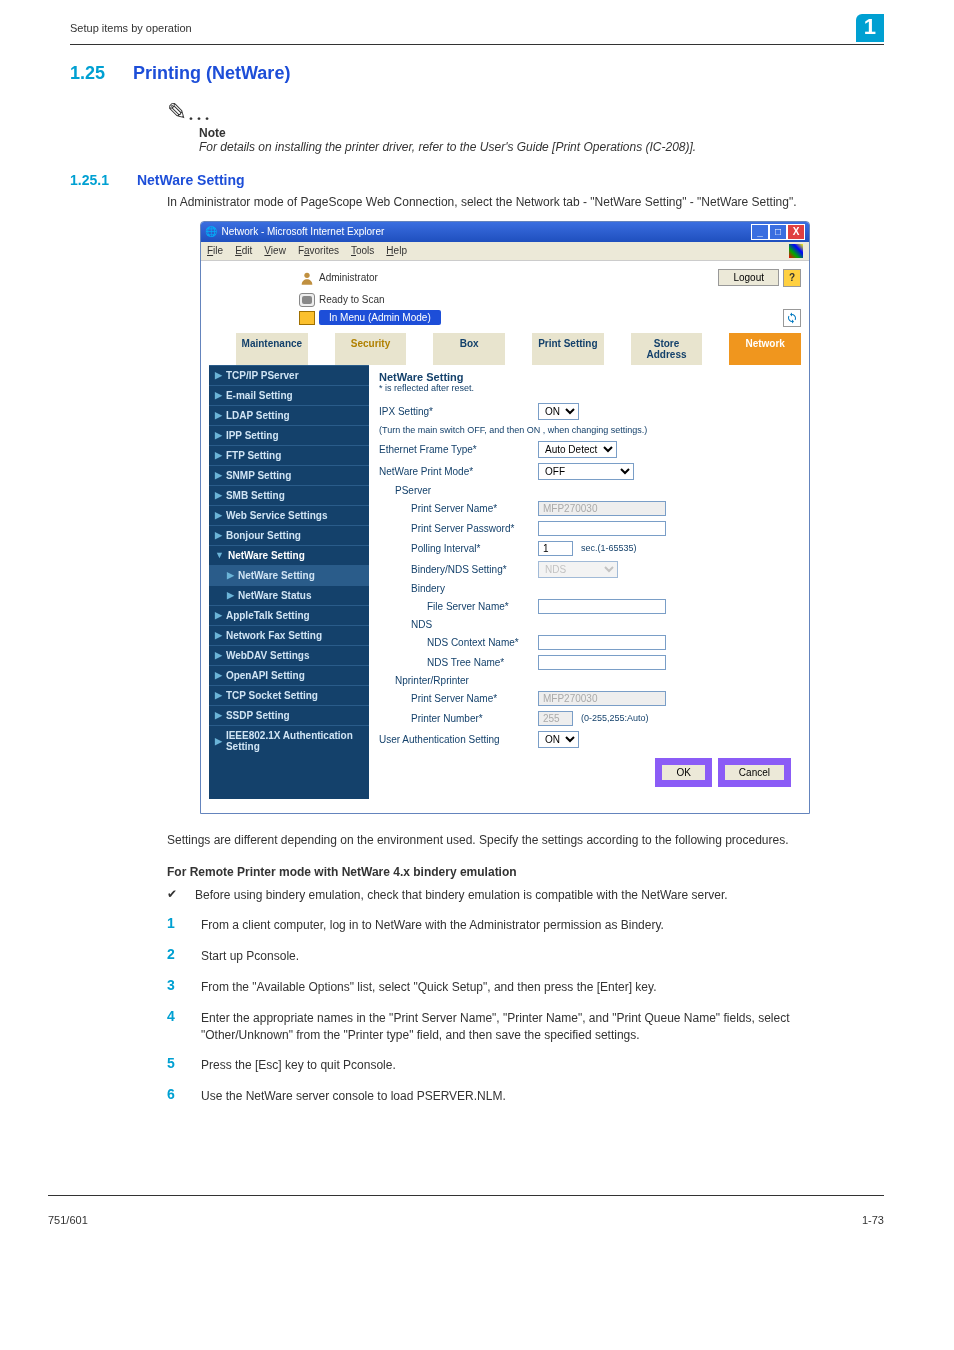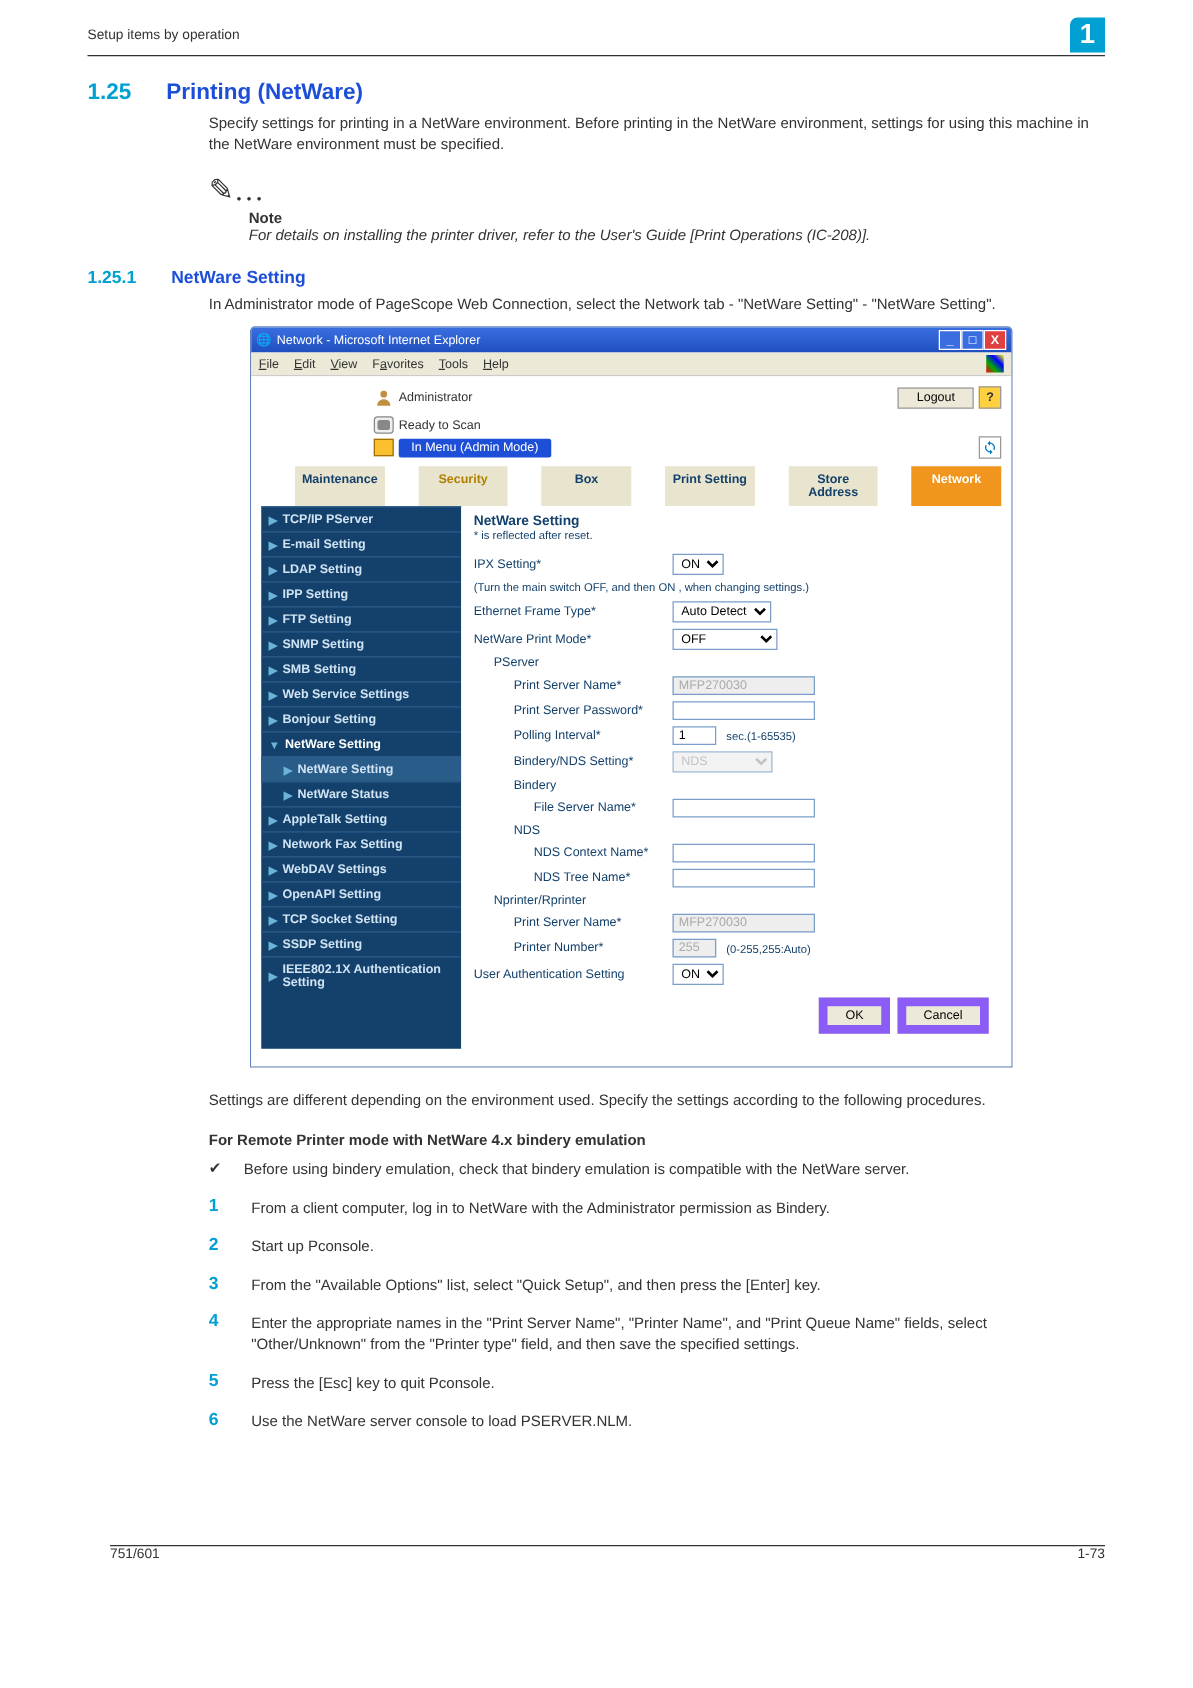--- a/index.html
+++ b/index.html
@@ -143,21 +143,21 @@
     
     .mainpane{flex:1;background:#fff;padding:6px 10px 12px;font-size:10px;}
     .mp-title{font-weight:bold;color:#14416b;font-size:11px;}
     .mp-note{font-size:9px;color:#14416b;margin-bottom:10px;}
     .row{display:flex;align-items:center;margin-bottom:5px;gap:4px;}
     .lbl{width:155px;color:#14416b;font-size:10px;}
     .lbl.ind1{padding-left:16px;}
     .lbl.ind2{padding-left:32px;}
     .lbl.grp{color:#14416b;font-weight:normal;}
     .sel{border:1px solid #7a9ec7;background:#fff;padding:1px 2px;font-size:10px;}
-    .inp{border:1px solid #7a9ec7;background:#fff;padding:1px 4px;font-size:10px;width:114px;}
+    .inp{border:1px solid #7a9ec7;background:#fff;padding:1px 4px;font-size:10px;width:128px;}
     .inp.dis{background:#eee;color:#aaa;}
     .inp.small{width:35px;}
     .cap{color:#14416b;font-size:9px;margin-left:4px;}
     .hint{color:#14416b;font-size:9px;margin-bottom:6px;}
     
     .btn-row{display:flex;justify-content:flex-end;gap:6px;margin-top:10px;}
     .btn{border:7px solid #8b5cf6;background:#ece9d8;padding:2px 14px;font-size:10px;}
     
     
     .bullet-row { display:flex; gap:18px; margin:8px 0 0 97px;}
@@ -169,41 +169,40 @@
     .num-row .ntxt{font-size:12px;flex:1;line-height:1.4;padding-top:2px;}
     
     .bold-sub{font-weight:bold;font-size:12px;margin:16px 0 0 97px;}
 
     
     .footer {
       margin-top: 90px;
       border-top: 1px solid #333;
       display: flex;
       justify-content: space-between;
-      padding-top: 0;
+      padding-top: 18px;
       font-size: 11px;
-      margin-left:88px;
+      margin-left:48px;
       margin-right:70px;
     }
   </style>
 </head>
 <body>
 
 <div class="header-row">
   <span class="breadcrumb">Setup items by operation</span>
   <span class="page-badge">1</span>
 </div>
 
 <div class="content">
 
   <div class="section-title">
     <span class="num">1.25</span>
     <span class="txt">Printing (NetWare)</span>
   </div>
-  <p class="paratext">Specify settings for printing in a NetWare environment. Before printing in the NetWare environment, settings for using this machine in the NetWare environment must be specified.</p>
 
   <div class="note-block">
     <div class="note-dots">✎…</div>
     <div class="note-lbl">Note</div>
     <div class="note-txt">For details on installing the printer driver, refer to the User's Guide [Print Operations (IC-208)].</div>
   </div>
 
   <div class="section-title sub">
     <span class="num">1.25.1</span>
     <span class="txt">NetWare Setting</span>
@@ -356,21 +355,21 @@
             </div>
           <div class="hint" style="padding-left:0;">(Turn the main switch OFF, and then ON , when changing settings.)</div>
 
           <div class="row">
               <span class="lbl">Ethernet Frame Type*</span>
             <select class="sel"><option>Auto Detect</option></select>
             </div>
 
           <div class="row">
               <span class="lbl">NetWare Print Mode*</span>
-            <select class="sel" style="width:84px;"><option>OFF</option></select>
+            <select class="sel" style="width:96px;"><option>OFF</option></select>
             </div>
 
           <div class="row">
               <span class="lbl ind1 grp">PServer</span>
             </div>
 
           <div class="row">
               <span class="lbl ind2">Print Server Name*</span>
             <input class="inp dis" disabled="" value="MFP270030" style="">
             </div>

